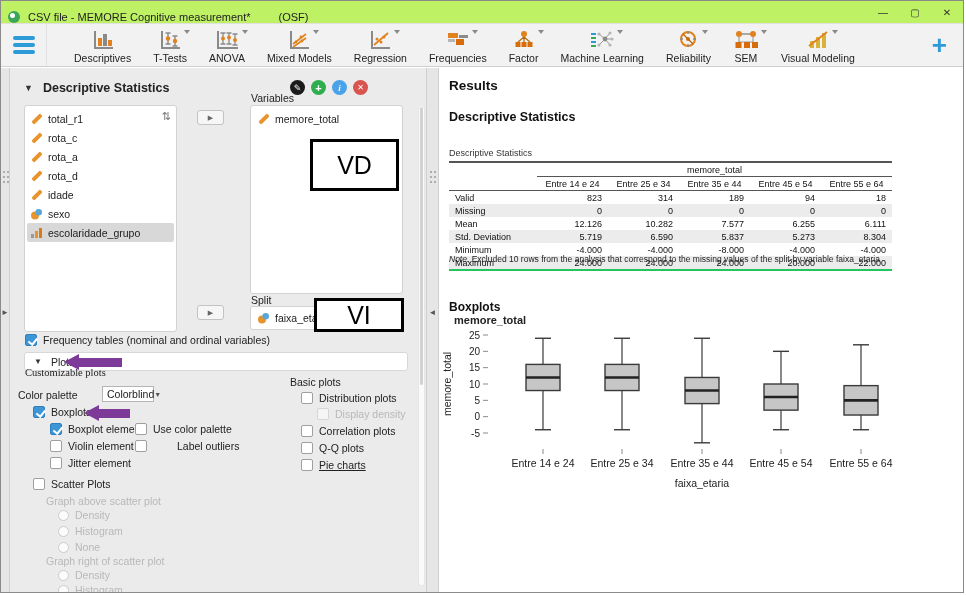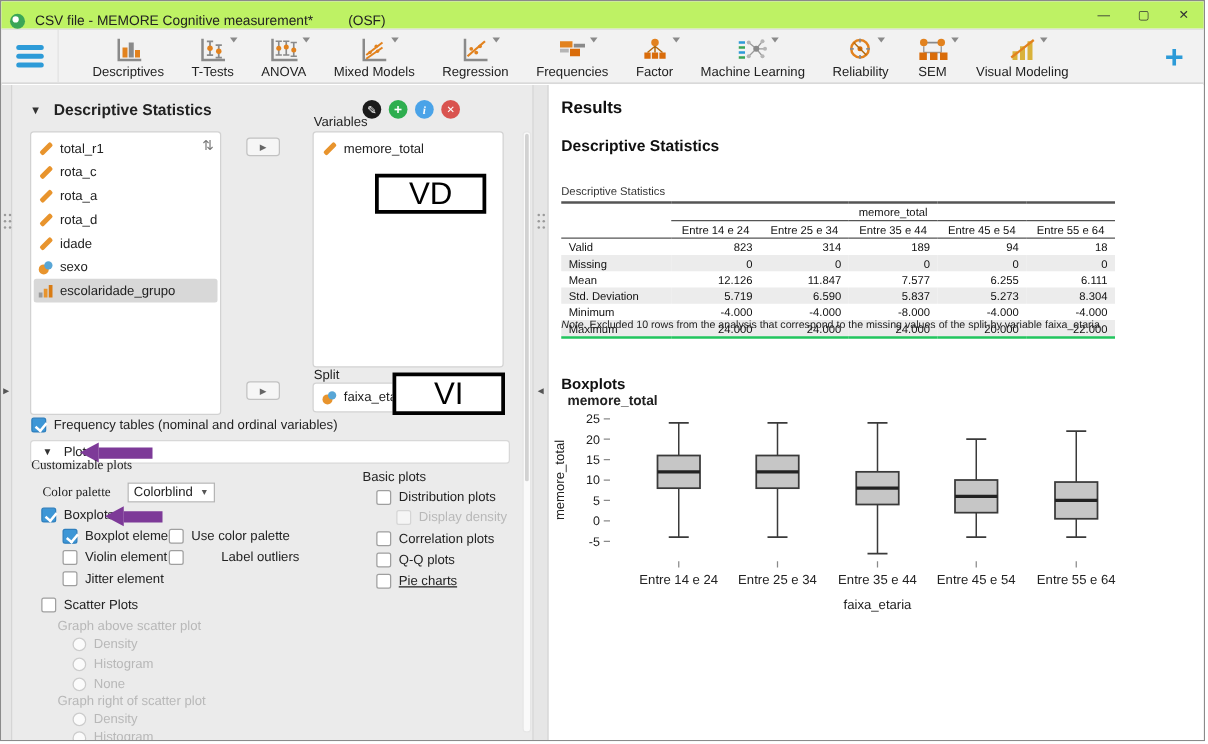--- a/index.html
+++ b/index.html
@@ -346,21 +346,21 @@
 
       <div class="boxlabel" style="left:241px; top:24px;">Variables</div>
       <div class="dropbox" style="left:240px; top:37px; width:153px; height:189px;">
         <div class="vitem">
           <svg width="13" height="13">
               <rect x="1" y="5" width="12" height="4" rx="1.5" fill="#e8942d" transform="rotate(-45 7 7)"></rect>
             </svg>
           <span class="vname">memore_total</span>
         </div>
       </div>
-      <div class="ann-box" style="left:290px; top:71px; width:89px; height:32px;">VD</div>
+      <div class="ann-box" style="left:300px; top:71px; width:89px; height:52px;">VD</div>
 
       <div class="boxlabel" style="left:241px; top:226px;">Split</div>
       <div class="dropbox" style="left:240px; top:238px; width:153px; height:24px;">
         <div class="vitem" style="height:16px;">
           <svg width="13" height="12">
               <circle cx="5" cy="7.5" r="4" fill="#e8942d"></circle>
               <circle cx="8.7" cy="4.3" r="3.3" fill="#58a6d6"></circle>
             </svg>
           <span class="vname">faixa_etaria</span>
         </div>
@@ -375,24 +375,24 @@
       <div class="plots-bar">
         <span class="tri">▼</span>
         <span>Plots</span>
       </div>
       <div class="purple-arrow" style="left:54px; top:286px; width:58px;">
         <span class="head"></span>
           <span class="shaft" style="flex:1;"></span>
       </div>
 
       <div class="section-title" style="left:15px; top:299px;font-family:Liberation Serif, serif;">Customizable plots</div>
-      <div class="opt-row" style="left:24px; top:321px;font-family:Liberation Serif, serif;">
+      <div class="opt-row" style="left:8px; top:321px;">
         <span>Color palette</span>
       </div>
-      <div style="position:absolute; left:92px; top:318px; width:70px; height:16px; background:#fff; border:1px solid #b5b5b5; display:flex; align-items:center; justify-content:space-between; padding:0 4px; font-size:10.5px;">
+      <div style="position:absolute; left:92px; top:318px; width:52px; height:16px; background:#fff; border:1px solid #b5b5b5; display:flex; align-items:center; justify-content:space-between; padding:0 4px; font-size:10.5px;">
         <span>Colorblind</span>
         <span style="font-size:7px; color:#555;">▼</span>
       </div>
 
       <div class="opt-row" style="left:23px; top:338px;">
         <span class="cb checked"></span>
         <span>Boxplots</span>
       </div>
       <div class="purple-arrow" style="left:74px; top:337px; width:46px;">
         <span class="head"></span>
@@ -512,21 +512,21 @@
             <td class="lblcol">Missing</td>
             <td class="valcol">0</td>
             <td class="valcol">0</td>
             <td class="valcol">0</td>
             <td class="valcol">0</td>
             <td class="valcol">0</td>
           </tr>
           <tr>
             <td class="lblcol">Mean</td>
             <td class="valcol">12.126</td>
-            <td class="valcol">11.847</td>
+            <td class="valcol">10.282</td>
             <td class="valcol">7.577</td>
             <td class="valcol">6.255</td>
             <td class="valcol">6.111</td>
           </tr>
           <tr class="shaded">
             <td class="lblcol">Std. Deviation</td>
             <td class="valcol">5.719</td>
             <td class="valcol">6.590</td>
             <td class="valcol">5.837</td>
             <td class="valcol">5.273</td>

